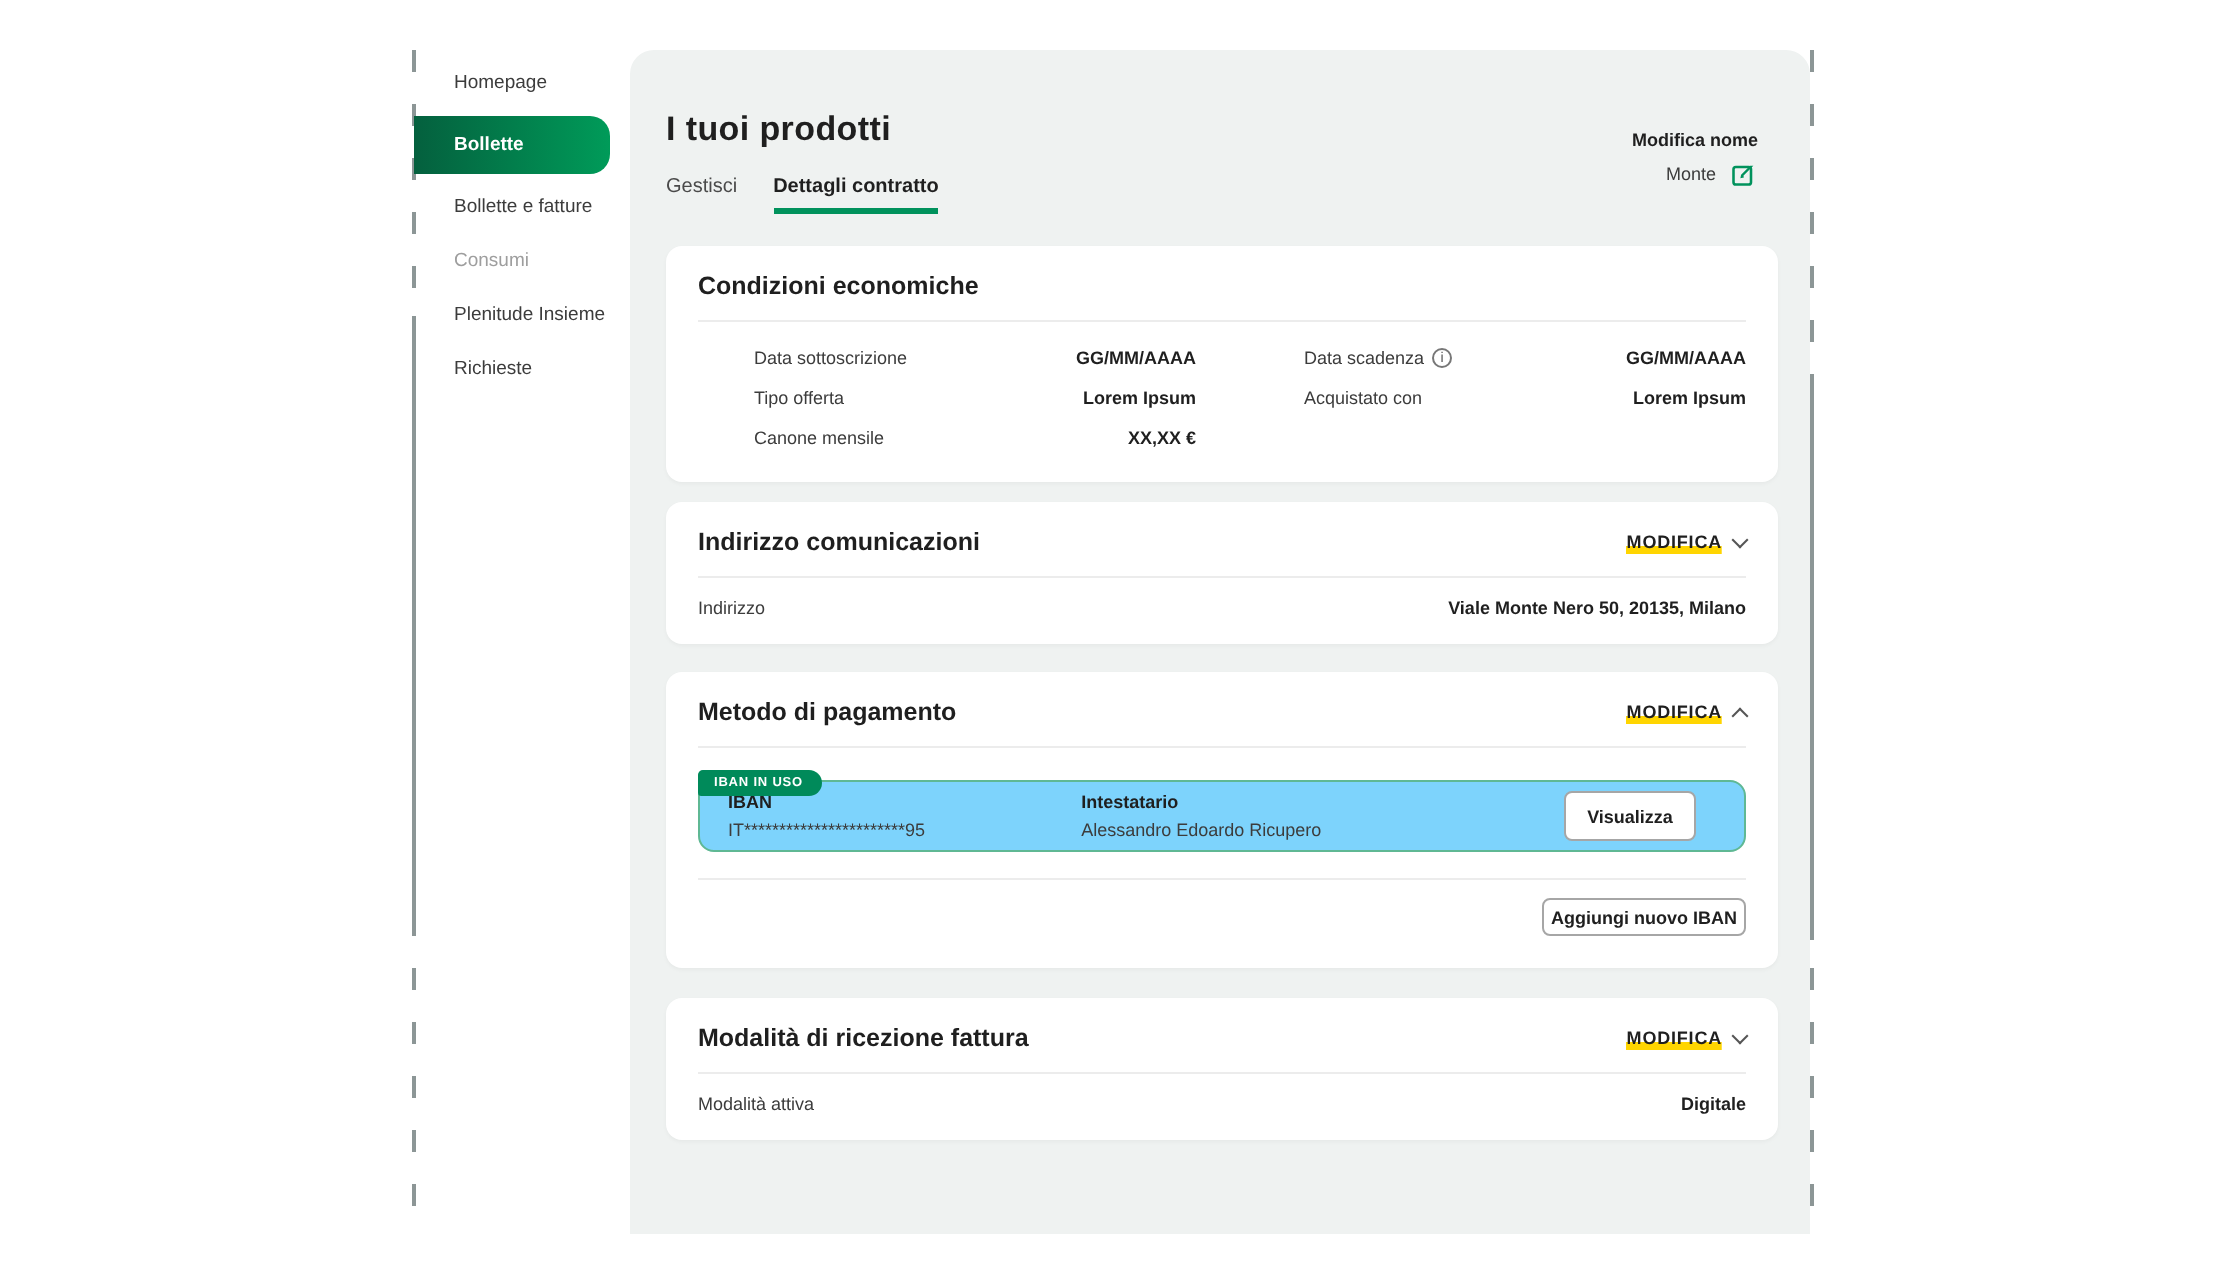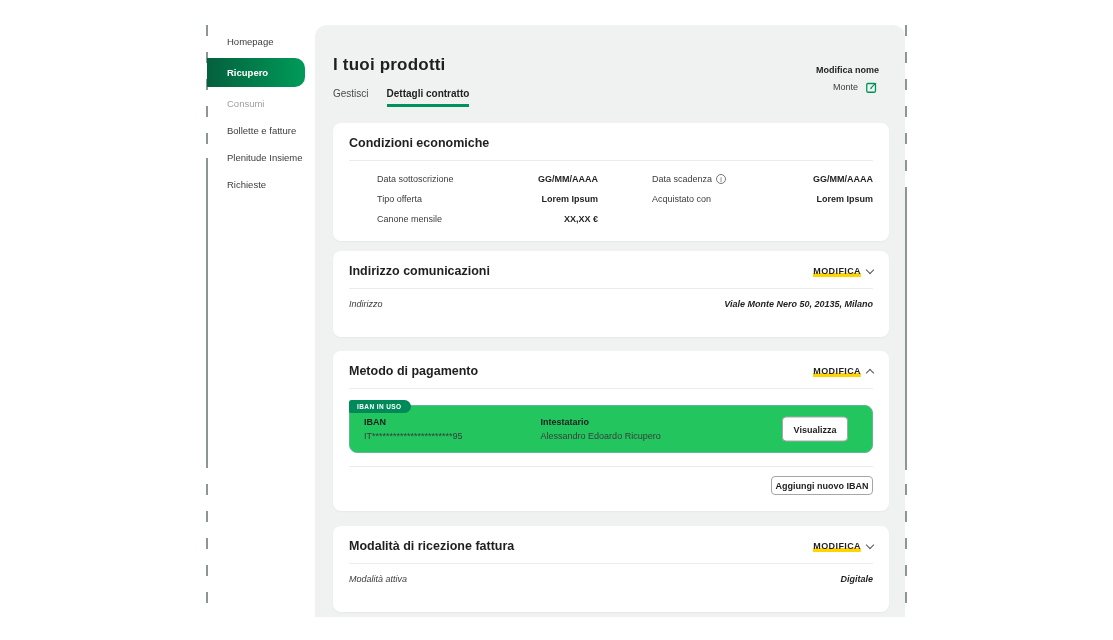--- a/index.html
+++ b/index.html
@@ -78,27 +78,27 @@
   .row2col{display:flex;align-items:center;height:20px;}
   .pair{flex:1;display:flex;align-items:center;margin-left:28px;}
   .pair .label{flex:1;display:flex;align-items:center;gap:4px;}
   .pair-gap{width:26px;}
   .info{width:10px;height:10px;border:1px solid #777;border-radius:50%;
     display:inline-flex;align-items:center;justify-content:center;
     font-size:7px;color:#555;font-style:normal;}
 
   
   .card.address{margin-top:10px;}
-  .kv{display:flex;align-items:center;justify-content:space-between;padding:10px 16px 28px 16px;font-style:italic;}
+  .kv{display:flex;align-items:center;justify-content:space-between;padding:10px 16px 13px 16px;}
 
   
   .card.payment{margin-top:14px;}
   .pay-body{padding:6px 16px 16px 16px;}
   .iban-box{position:relative;margin-top:10px;border:1.5px solid #5FB894;border-radius:8px;
-    height:48px;display:flex;align-items:center;background:#22c55e;}
+    height:36px;display:flex;align-items:center;background:#7dd3fc;}
   .iban-badge{position:absolute;top:-6px;left:-1px;background:var(--badge);color:#fff;
     font-size:6.5px;font-weight:bold;letter-spacing:.4px;padding:3px 9px 3px 8px;
     border-radius:3px 8px 8px 2px;}
   .iban-col{padding-left:14px;}
   .iban-col .label{font-weight:bold;color:var(--ink);}
   .iban-col .val{font-size:9px;color:var(--ink2);margin-top:4px;}
   .iban-col.holder{margin-left:64px;}
   .btn{background:#fff;border:1px solid var(--btn-border);border-radius:4px;
     font-family:inherit;font-size:9px;font-weight:bold;color:var(--ink);cursor:pointer;}
   .btn.view{position:absolute;right:24px;top:50%;transform:translateY(-50%);
@@ -114,23 +114,23 @@
 
 <div class="stage">
 
   <div class="guide left"></div>
   <div class="guide-thumb left"></div>
   <div class="guide right"></div>
   <div class="guide-thumb right"></div>
 
   <nav class="sidebar">
     <div class="side-item">Homepage</div>
-    <div class="side-item active">Ricupero</div>
+    <div class="side-item active">Bollette</div>
+    <div class="side-item">Bollette e fatture</div>
     <div class="side-item disabled">Consumi</div>
-    <div class="side-item">Bollette e fatture</div>
     <div class="side-item">Plenitude Insieme</div>
     <div class="side-item">Richieste</div>
   </nav>
 
   <main class="panel">
 
     <h1 class="page-title">I tuoi prodotti</h1>
 
     <div class="rename">
       <div class="rename-label">Modifica nome</div>

